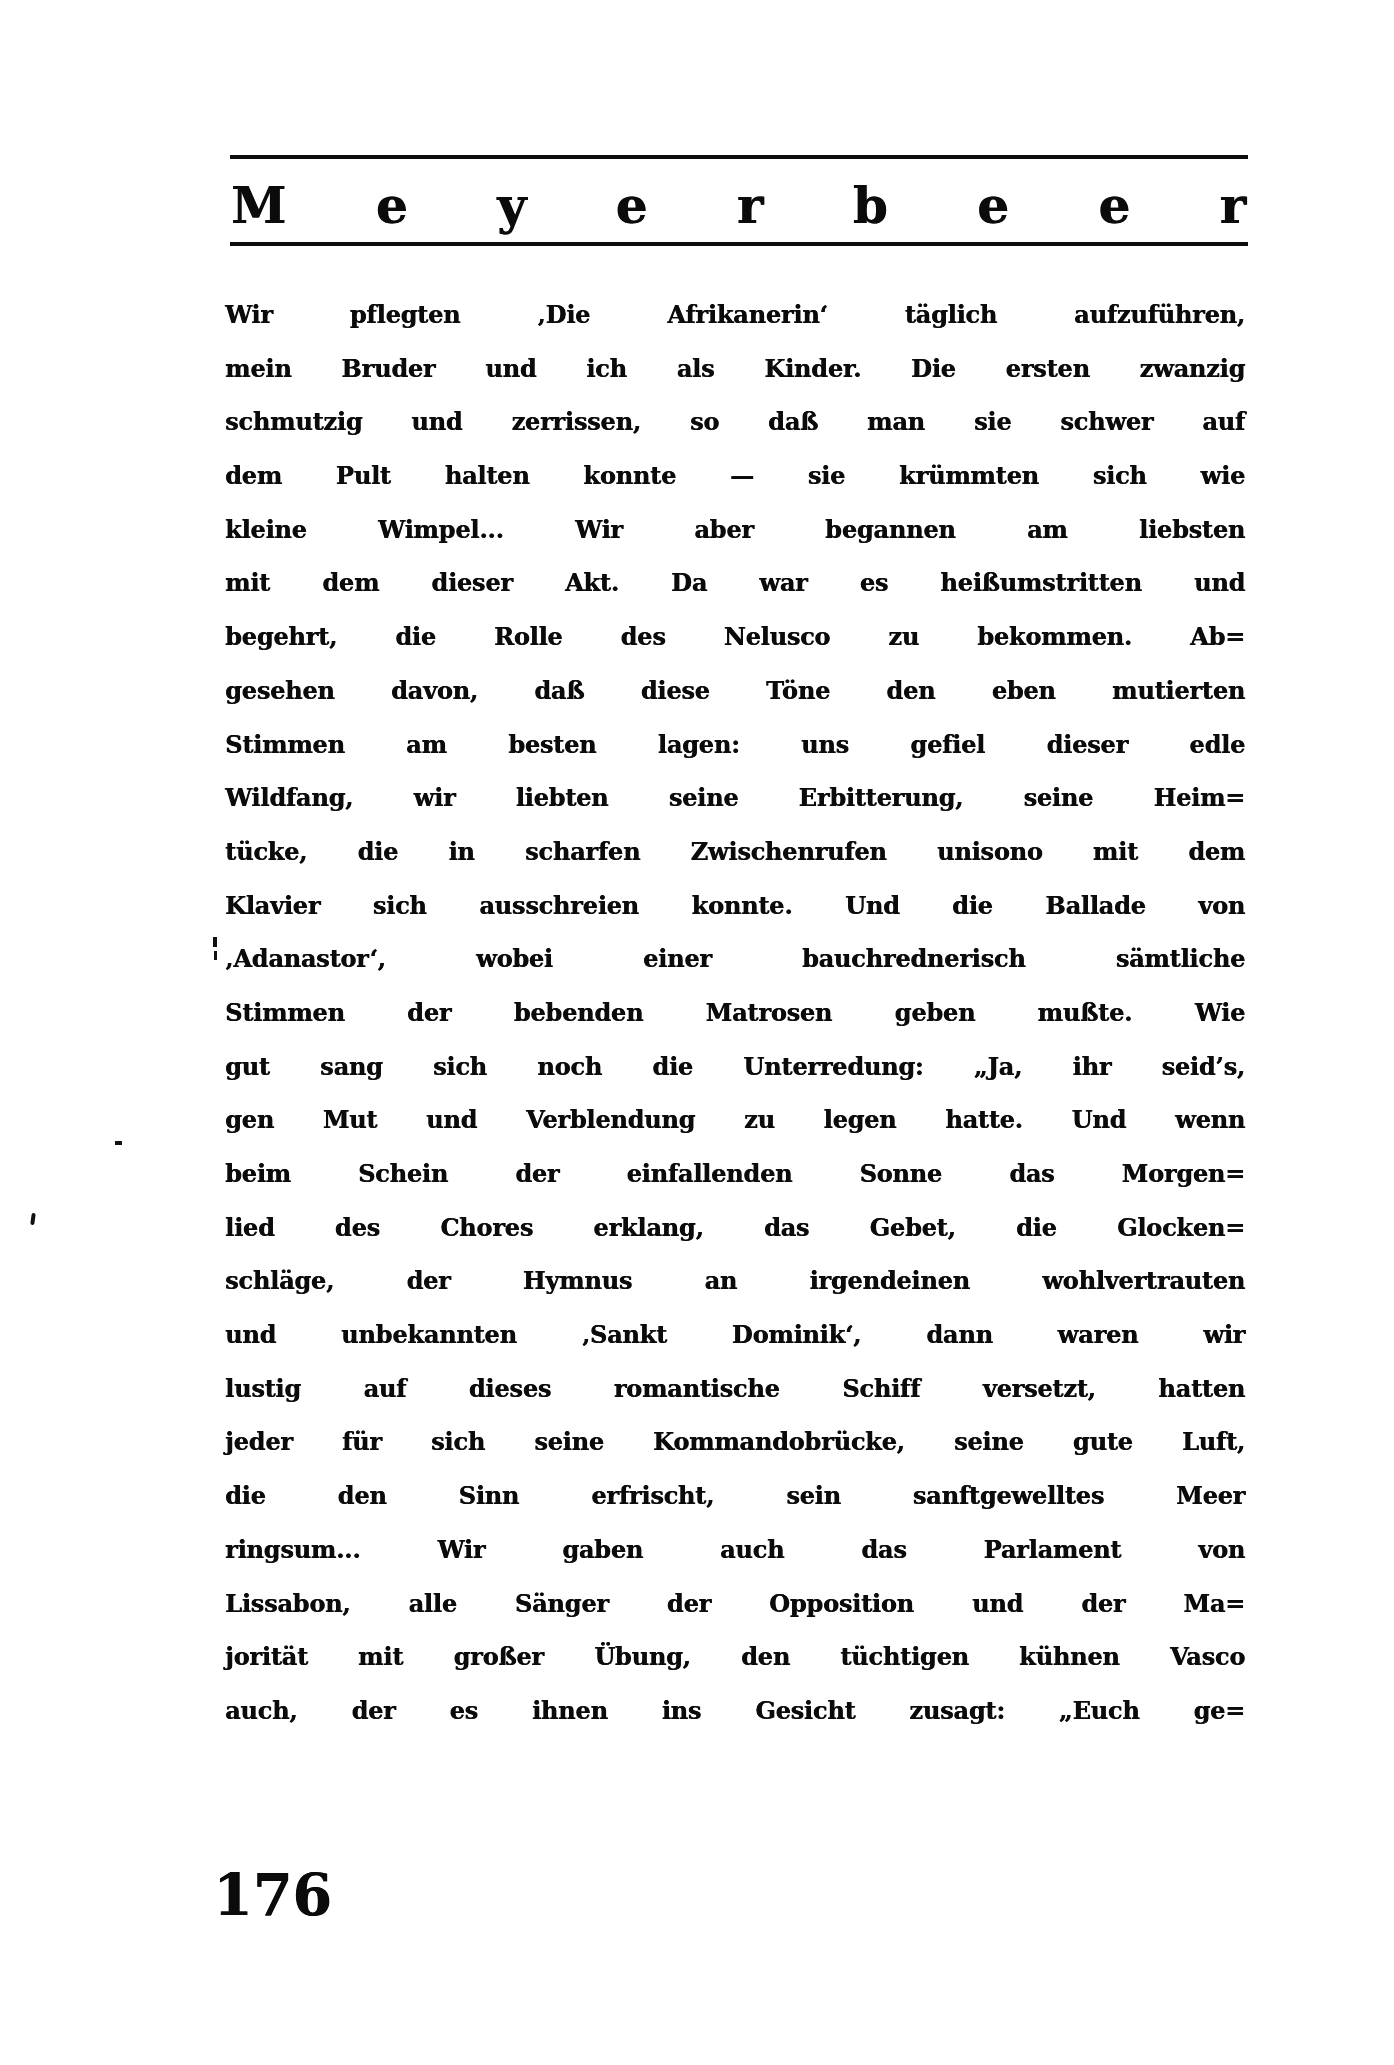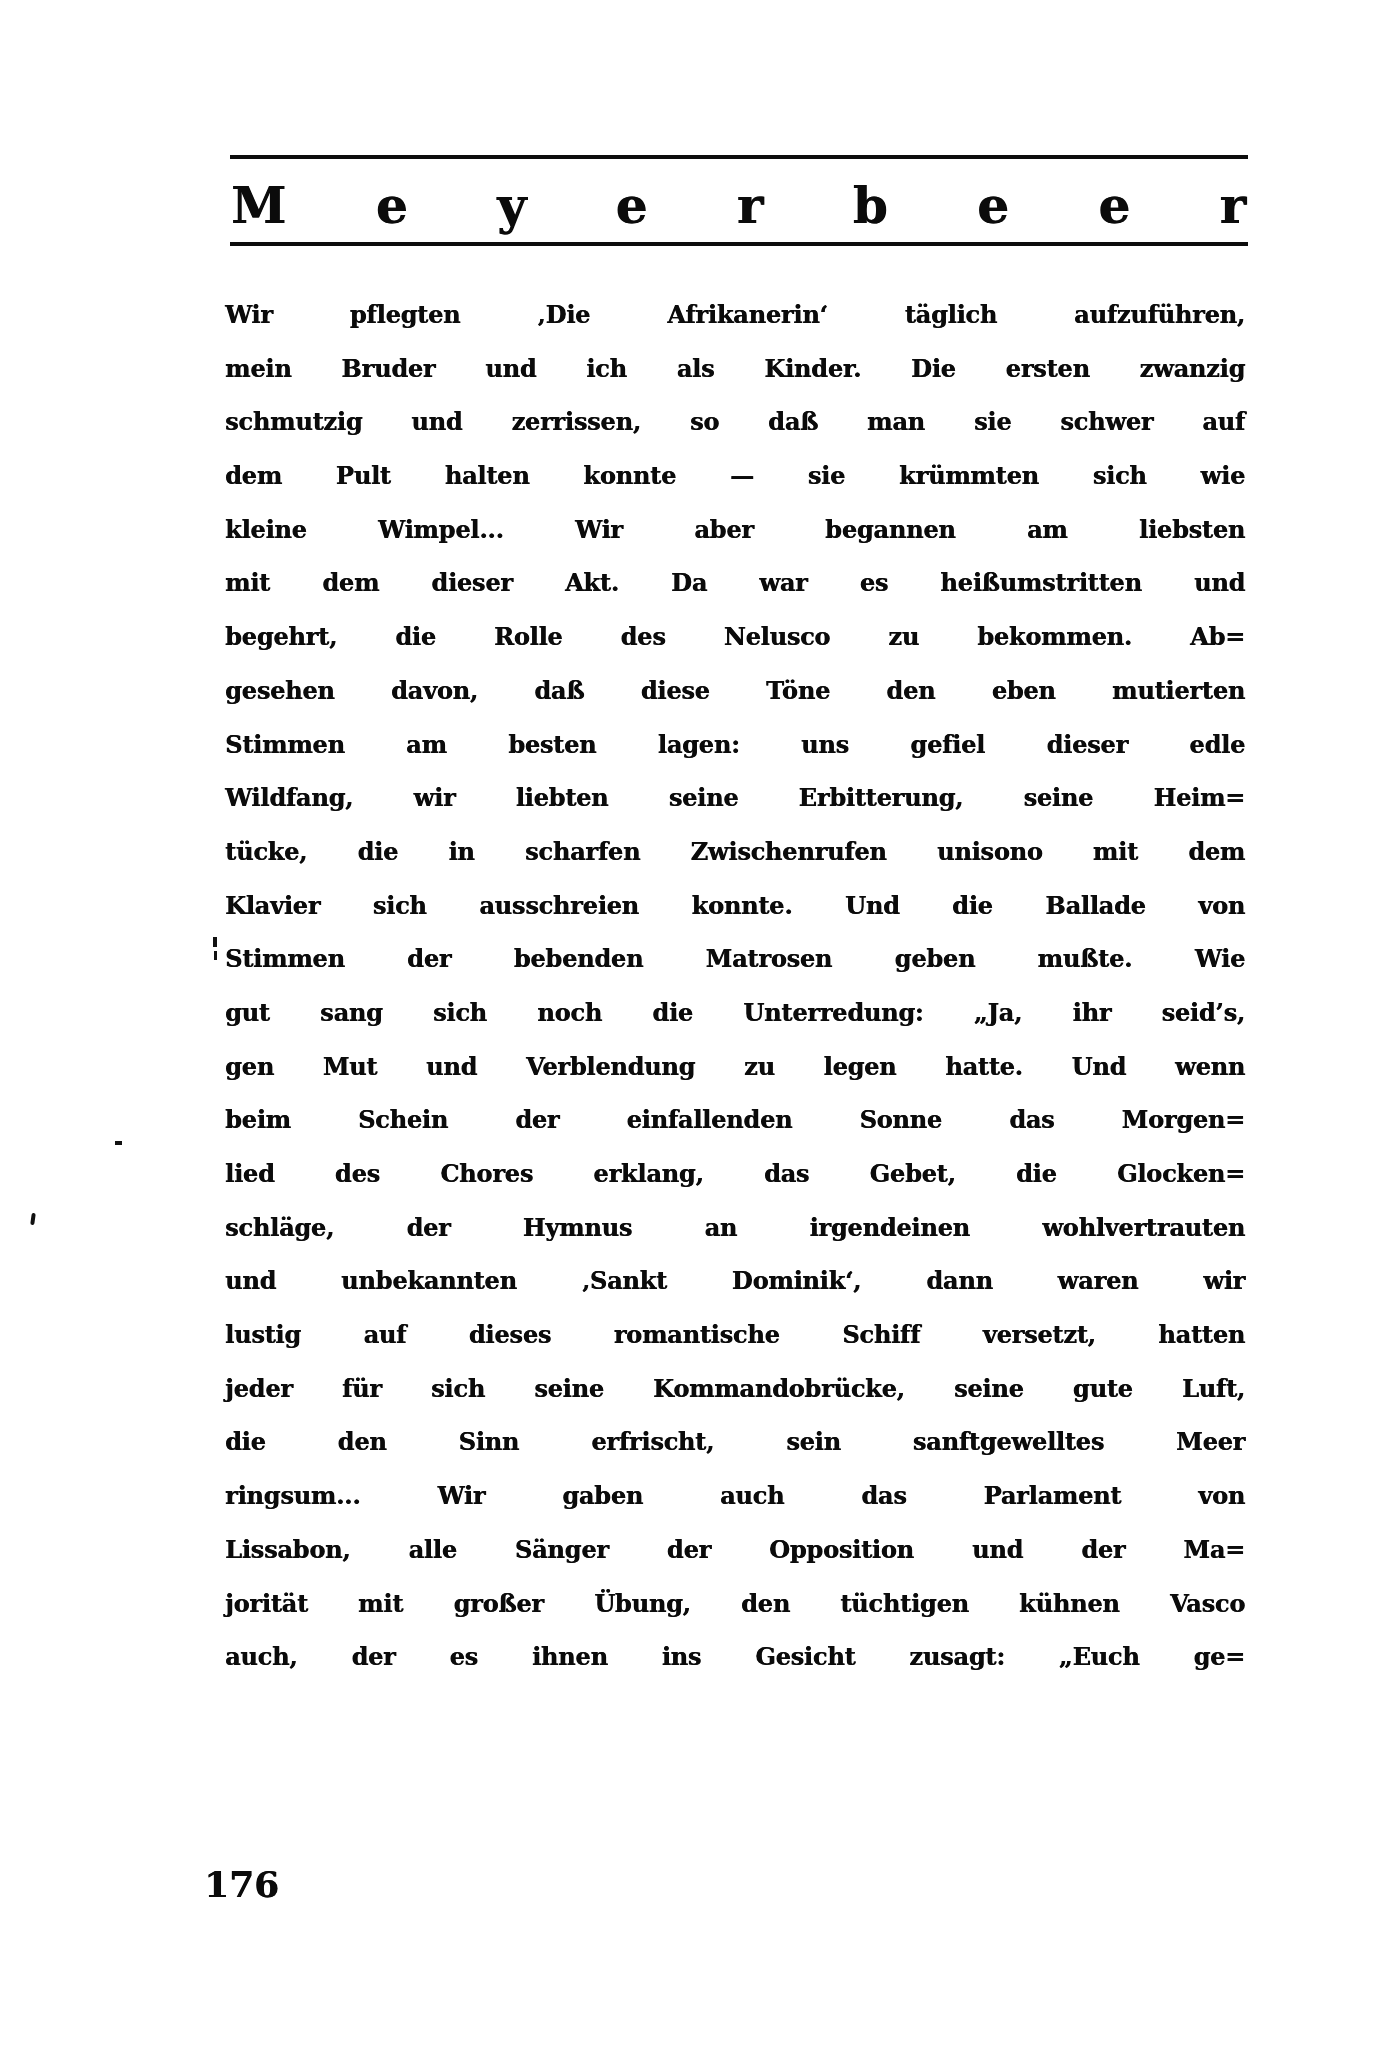--- a/index.html
+++ b/index.html
@@ -51,23 +51,23 @@
     font-weight: 700;
     text-shadow: 0.5px 0 0 currentColor;
     letter-spacing: -0.2px;
     text-align: justify;
     text-align-last: justify;
     white-space: nowrap;
   }
   
   .page-number {
     position: absolute;
-    left: 204px;
+    left: 213px;
     top: 1866px;
-    font-size: 36px;
+    font-size: 57px;
     font-weight: 700;
     text-shadow: 0.5px 0 0 currentColor;
     line-height: 1;
   }
   
   .speck { position: absolute; background: #111; }
   .speck-1 { left: 115px; top: 1141px; width: 7px;  height: 4px; }
   .speck-2 { left: 31px;  top: 1213px; width: 4px;  height: 12px; transform: rotate(8deg); border-radius: 2px; }
   .speck-3 { left: 213px; top: 937px;  width: 4px;  height: 10px; }
   .speck-4 { left: 214px; top: 951px;  width: 3px;  height: 9px; }
@@ -99,20 +99,21 @@
       <div class="line">schmutzig und zerrissen, so daß man sie schwer auf</div>
       <div class="line">dem Pult halten konnte — sie krümmten sich wie</div>
       <div class="line">kleine Wimpel... Wir aber begannen am liebsten</div>
       <div class="line">mit dem dieser Akt. Da war es heißumstritten und</div>
       <div class="line">begehrt, die Rolle des Nelusco zu bekommen. Ab=</div>
       <div class="line">gesehen davon, daß diese Töne den eben mutierten</div>
       <div class="line">Stimmen am besten lagen: uns gefiel dieser edle</div>
       <div class="line">Wildfang, wir liebten seine Erbitterung, seine Heim=</div>
       <div class="line">tücke, die in scharfen Zwischenrufen unisono mit dem</div>
       <div class="line">Klavier sich ausschreien konnte. Und die Ballade von</div>
+      <div class="line">‚Adanastor‘, wobei einer bauchrednerisch sämtliche</div>
       <div class="line">Stimmen der bebenden Matrosen geben mußte. Wie</div>
       <div class="line">gut sang sich noch die Unterredung: „Ja, ihr seid’s,</div>
       <div class="line">gen Mut und Verblendung zu legen hatte. Und wenn</div>
       <div class="line">beim Schein der einfallenden Sonne das Morgen=</div>
       <div class="line">lied des Chores erklang, das Gebet, die Glocken=</div>
       <div class="line">schläge, der Hymnus an irgendeinen wohlvertrauten</div>
       <div class="line">und unbekannten ‚Sankt Dominik‘, dann waren wir</div>
       <div class="line">lustig auf dieses romantische Schiff versetzt, hatten</div>
       <div class="line">jeder für sich seine Kommandobrücke, seine gute Luft,</div>
       <div class="line">die den Sinn erfrischt, sein sanftgewelltes Meer</div>

